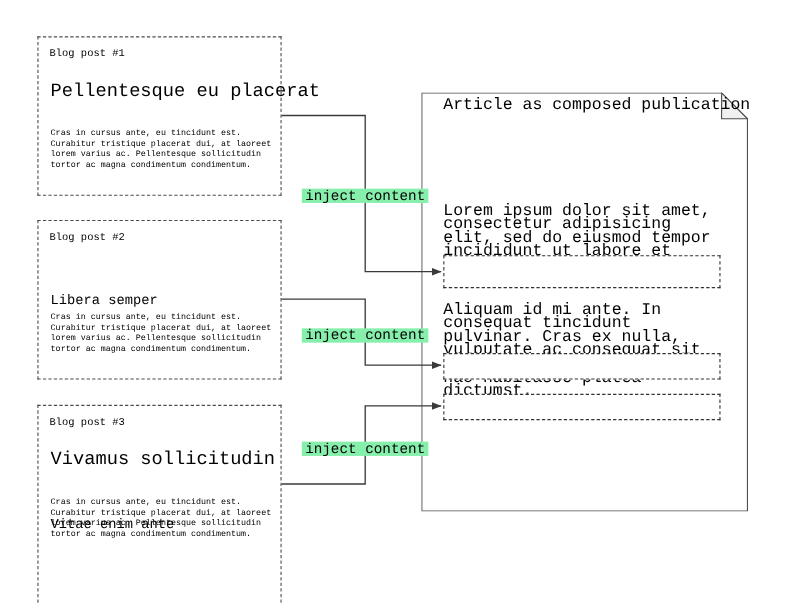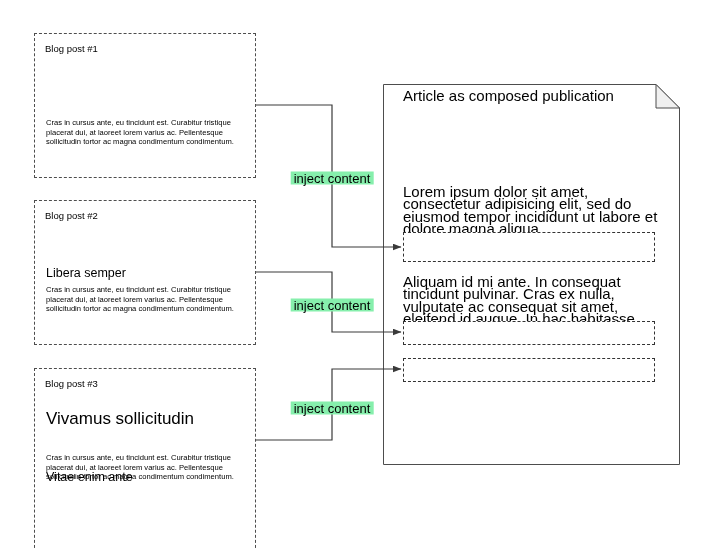--- a/index.html
+++ b/index.html
@@ -11,20 +11,21 @@
     font-family: "Liberation Sans", sans-serif;
     color: #000000;
     -webkit-font-smoothing: antialiased;
   }
   #canvas {
     position: relative;
     width: 714px;
     height: 550px;
     overflow: hidden;
     background: #ffffff;
+    font-family: Liberation Mono, monospace;
   }
 
   
   .post-card {
     position: absolute;
     box-sizing: border-box;
     border: 1px dashed #4d4d4d;
     background: #ffffff;
     padding: 0;
   }
@@ -135,20 +136,21 @@
     transform: translate(-50%, -50%);
   }
 </style>
 </head>
 <body>
 
 <div id="canvas">
 
   <div class="post-card" style="left:34px; top:33px; width:222px; height:145px;">
     <div class="post-kicker">Blog post #1</div>
+    <div class="post-title" style="top:40px;">Pellentesque eu placerat</div>
     <div class="post-body" style="top:84px;">Cras in cursus ante, eu tincidunt est. Curabitur tristique placerat dui, at laoreet lorem varius ac. Pellentesque sollicitudin tortor ac magna condimentum condimentum.</div>
   </div>
 
   <div class="post-card" style="left:34px; top:200px; width:222px; height:145px;">
     <div class="post-kicker">Blog post #2</div>
     <div class="post-subtitle" style="top:65px;">Libera semper</div>
     <div class="post-body" style="top:84px;">Cras in cursus ante, eu tincidunt est. Curabitur tristique placerat dui, at laoreet lorem varius ac. Pellentesque sollicitudin tortor ac magna condimentum condimentum.</div>
   </div>
 
   <div class="post-card" style="left:34px; top:368px; width:222px; height:185px;">

